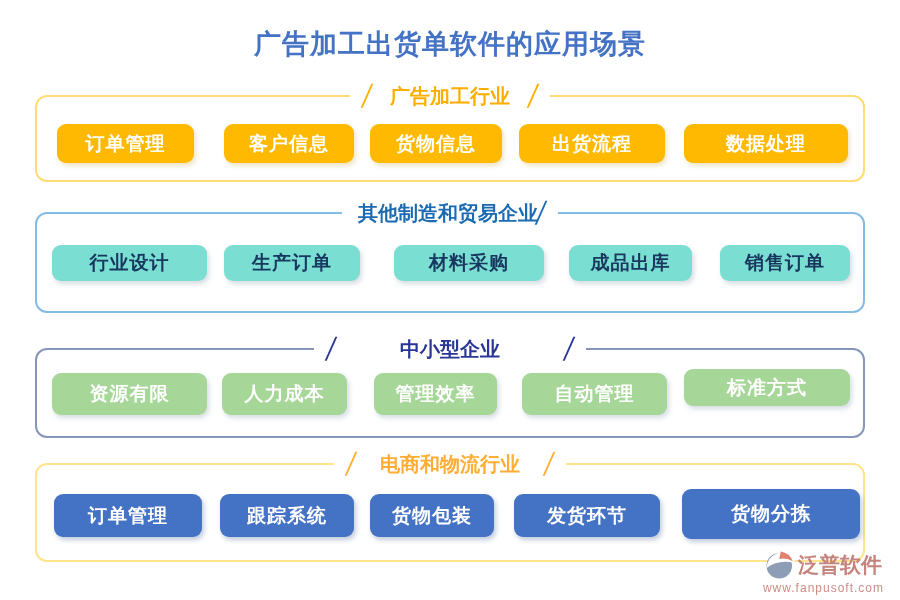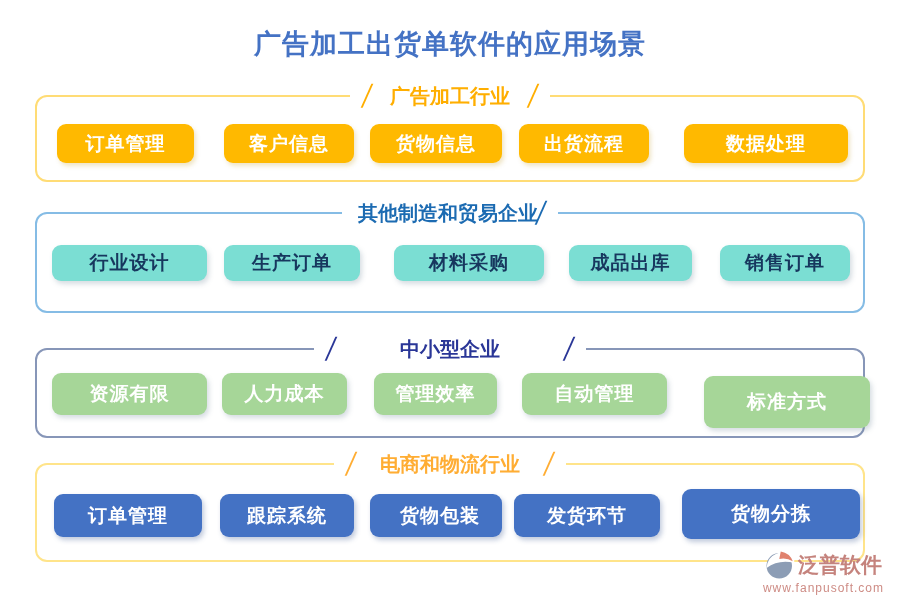--- a/index.html
+++ b/index.html
@@ -55,21 +55,21 @@
 
 <div class="section" id="sec1">
   <div class="sec-header">
     <span class="slash"></span>
     <span>广告加工行业</span>
     <span class="slash"></span>
   </div>
   <div class="btn" style="left:20px;width:137px;">订单管理</div>
   <div class="btn" style="left:187px;width:130px;">客户信息</div>
   <div class="btn" style="left:333px;width:132px;">货物信息</div>
-  <div class="btn" style="left:482px;width:130px;">出货流程</div>
+  <div class="btn" style="left:482px;width:146px;">出货流程</div>
   <div class="btn" style="left:647px;width:164px;">数据处理</div>
 </div>
 
 <div class="section" id="sec2">
   <div class="sec-header">
     <span>其他制造和贸易企业</span>
     <span class="slash"></span>
   </div>
   <div class="btn" style="left:15px;width:155px;">行业设计</div>
   <div class="btn" style="left:187px;width:136px;">生产订单</div>
@@ -81,32 +81,32 @@
 <div class="section" id="sec3">
   <div class="sec-header">
     <span class="slash"></span>
     <span>中小型企业</span>
     <span class="slash"></span>
   </div>
   <div class="btn" style="left:15px;width:155px;">资源有限</div>
   <div class="btn" style="left:185px;width:125px;">人力成本</div>
   <div class="btn" style="left:337px;width:123px;">管理效率</div>
   <div class="btn" style="left:485px;width:145px;">自动管理</div>
-  <div class="btn" style="left:647px;width:166px;top:26px;height:52px;margin-left:20px;">标准方式</div>
+  <div class="btn" style="left:647px;width:166px;top:19px;height:37px;">标准方式</div>
 </div>
 
 <div class="section" id="sec4">
   <div class="sec-header">
     <span class="slash"></span>
     <span>电商和物流行业</span>
     <span class="slash"></span>
   </div>
   <div class="btn" style="left:17px;width:148px;">订单管理</div>
   <div class="btn" style="left:183px;width:134px;">跟踪系统</div>
-  <div class="btn" style="left:333px;width:124px;padding-left:8px;">货物包装</div>
+  <div class="btn" style="left:333px;width:124px;">货物包装</div>
   <div class="btn" style="left:477px;width:146px;">发货环节</div>
   <div class="btn" style="left:645px;width:178px;top:24px;height:50px;">货物分拣</div>
 </div>
 
 <div class="footer">
   <div class="brand-row">
     <span style="display:inline-flex;">
       <svg width="30" height="30" viewBox="0 0 40 40">
         <circle cx="19" cy="21" r="17" fill="#8c9db5"></circle>
         <path d="M2 24 Q18 12 39 17 L39 8 Q28 0 15 5 Q3 10 2 24 Z" fill="#ffffff"></path>

